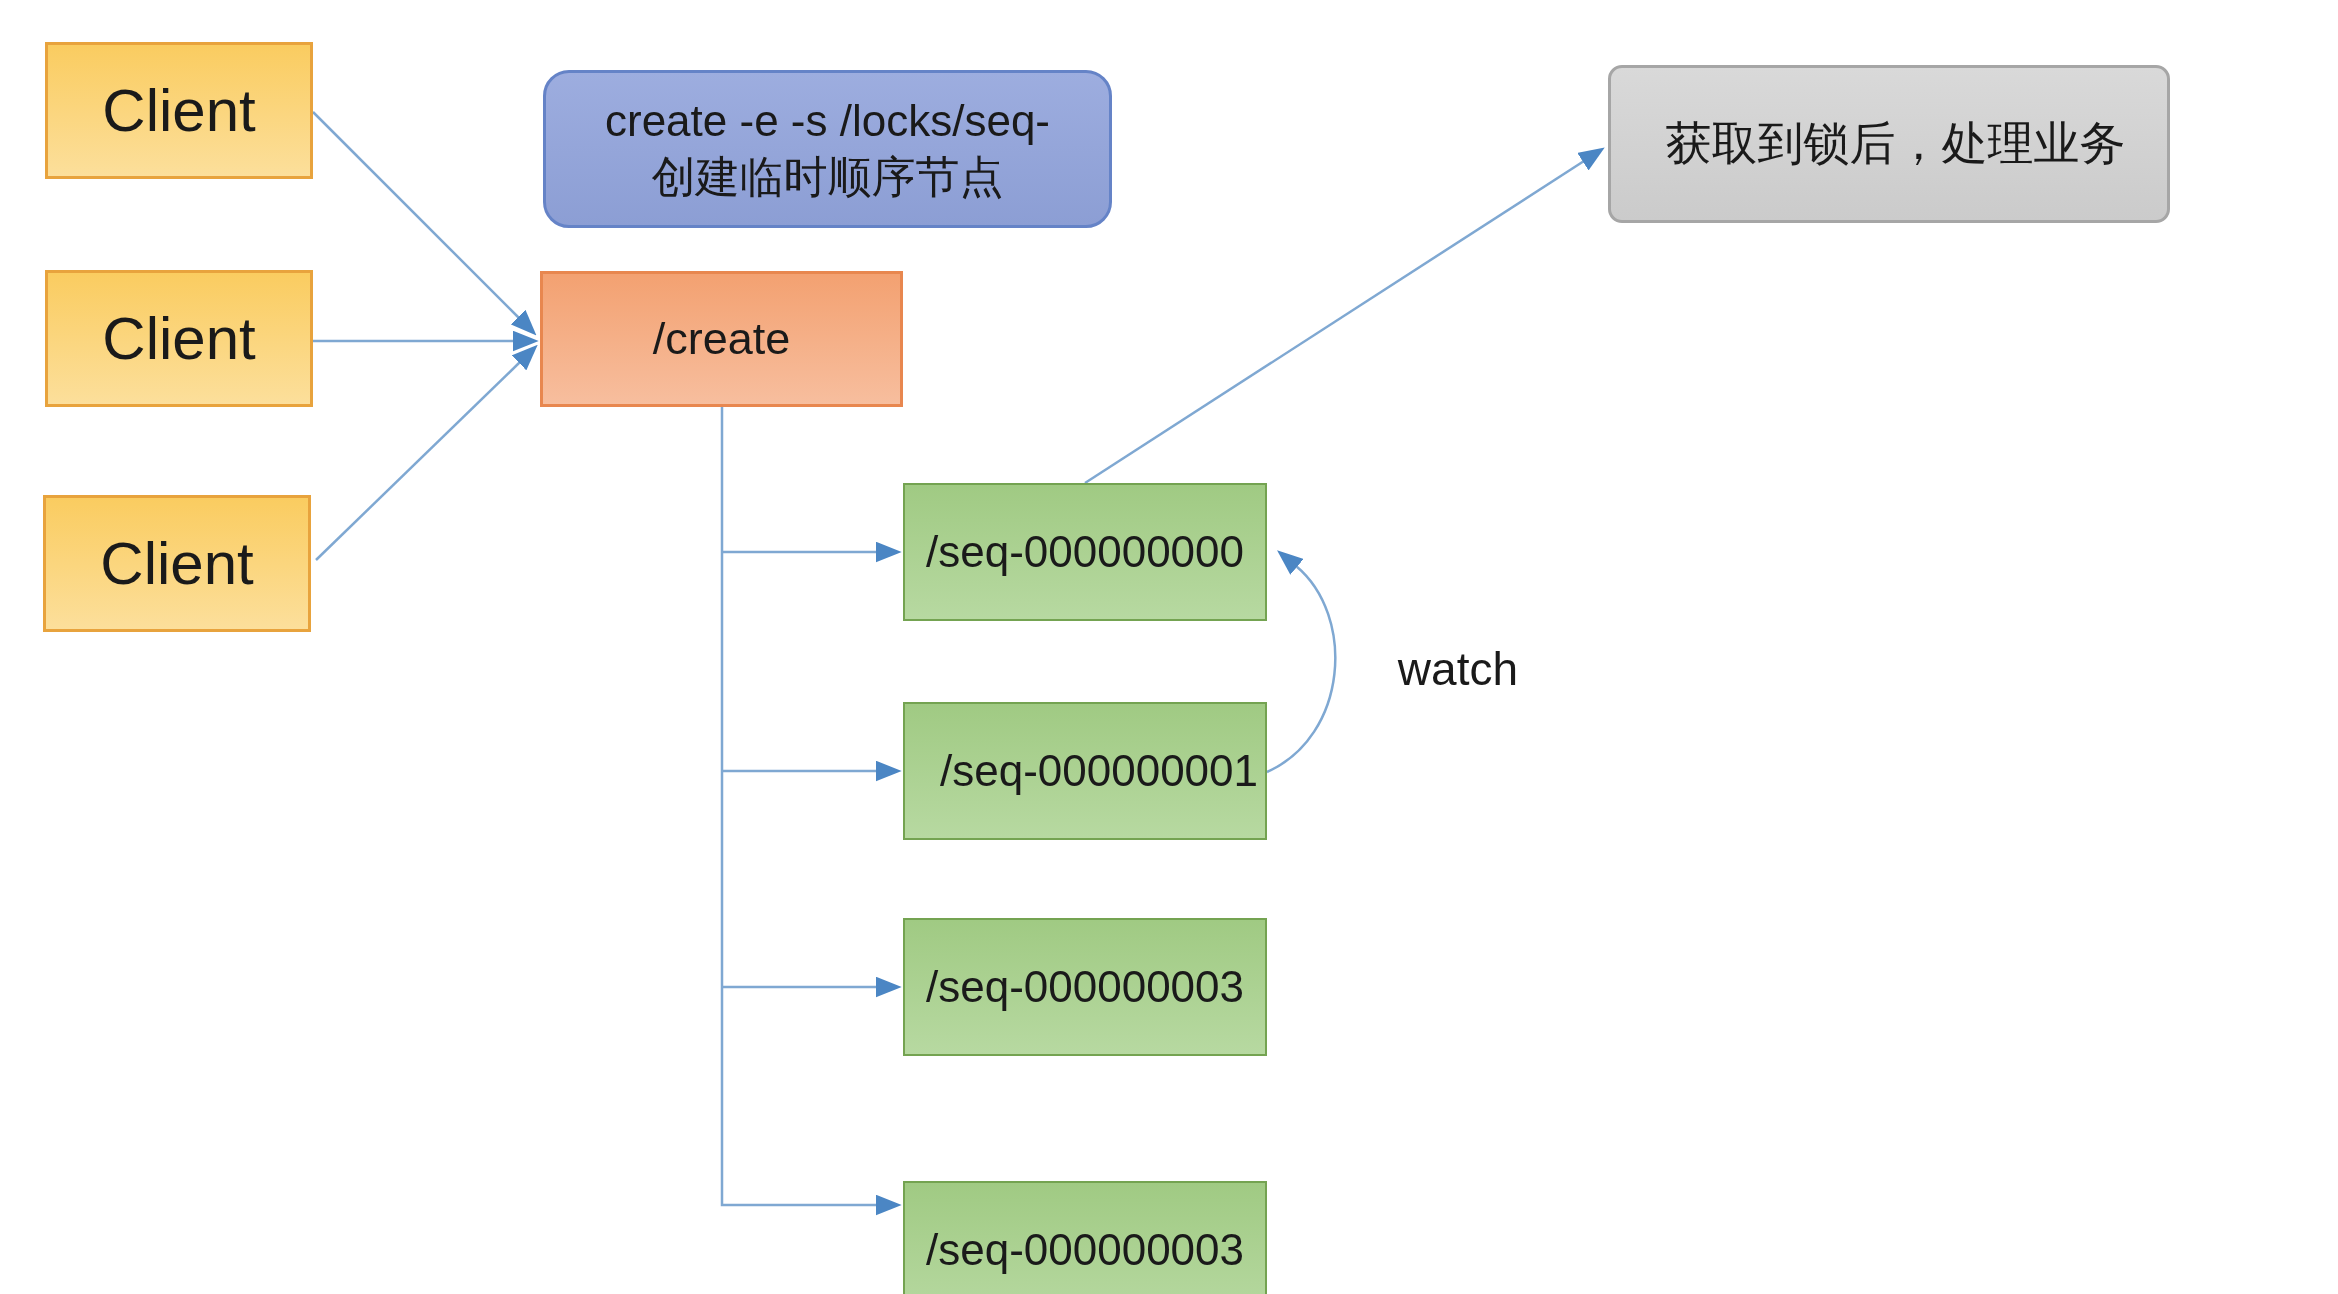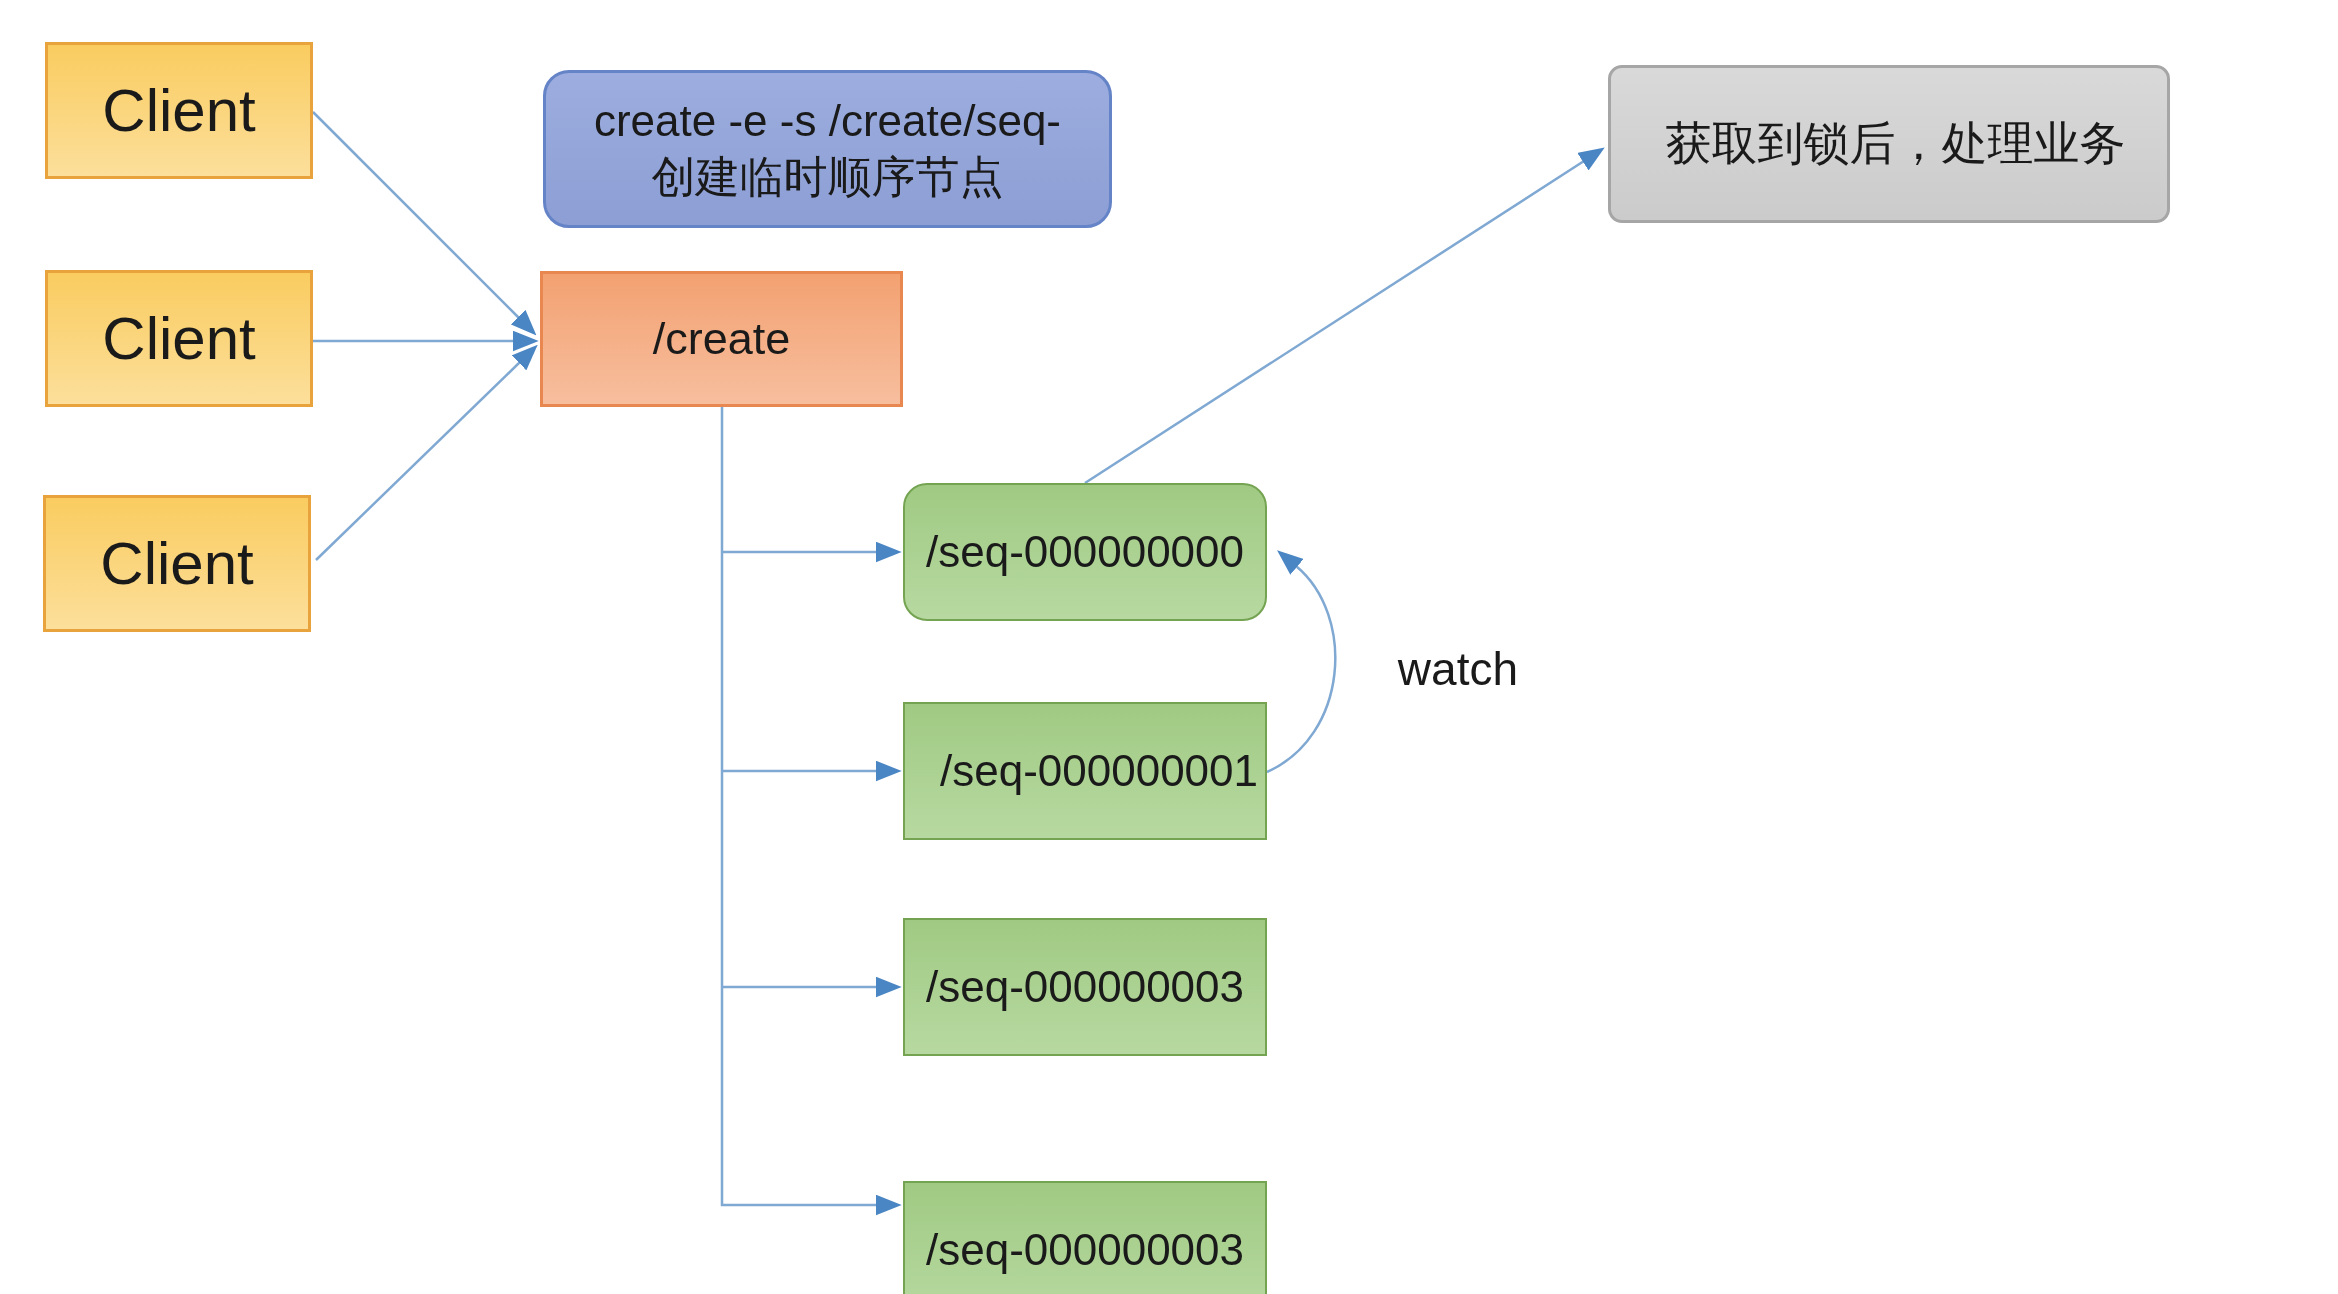--- a/index.html
+++ b/index.html
@@ -25,21 +25,21 @@
 
   .locks{left:540px;top:271px;width:363px;height:136px;
           background:linear-gradient(180deg,var(--locks-fill-top,#F3A171),var(--locks-fill-bottom,#F7BE9E));
           border:3px solid var(--locks-border,#E8874F);
           font-size:45px;}
 
   .seq{left:903px;width:364px;height:138px;
           background:linear-gradient(180deg,var(--seq-fill-top,#A0CA83),var(--seq-fill-bottom,#B7D9A1));
           border:2px solid var(--seq-border,#74A351);
           font-size:44px;}
-  .seq.s0{top:483px;border-radius:24px;}
+  .seq.s0{top:483px;}
   .seq.s1{top:702px;padding-left:28px;}
   .seq.s2{top:918px;}
   .seq.s3{top:1181px;}
 
   .result-note{left:1608px;top:65px;width:562px;height:158px;border-radius:14px;
           background:linear-gradient(180deg,var(--note-fill-top,#D9D9D9),var(--note-fill-bottom,#CBCBCB));
           border:3px solid var(--note-border,#A6A6A6);
           font-size:46px;padding-left:13px;}
 
   .watch-label{position:absolute;left:1358px;top:642px;width:160px;
@@ -80,21 +80,21 @@
     <span>Client</span>
   </div>
   <div class="node client c2">
     <span>Client</span>
   </div>
   <div class="node client c3">
     <span>Client</span>
   </div>
 
   <div class="node command-note">
-    <span>create -e -s /create/seq-</span>
+    <span>create -e -s /locks/seq-</span>
     <span>创建临时顺序节点</span>
   </div>
 
   <div class="node locks">
     <span>/create</span>
   </div>
 
   <div class="node seq s0">
     <span>/seq-000000000</span>
   </div>

